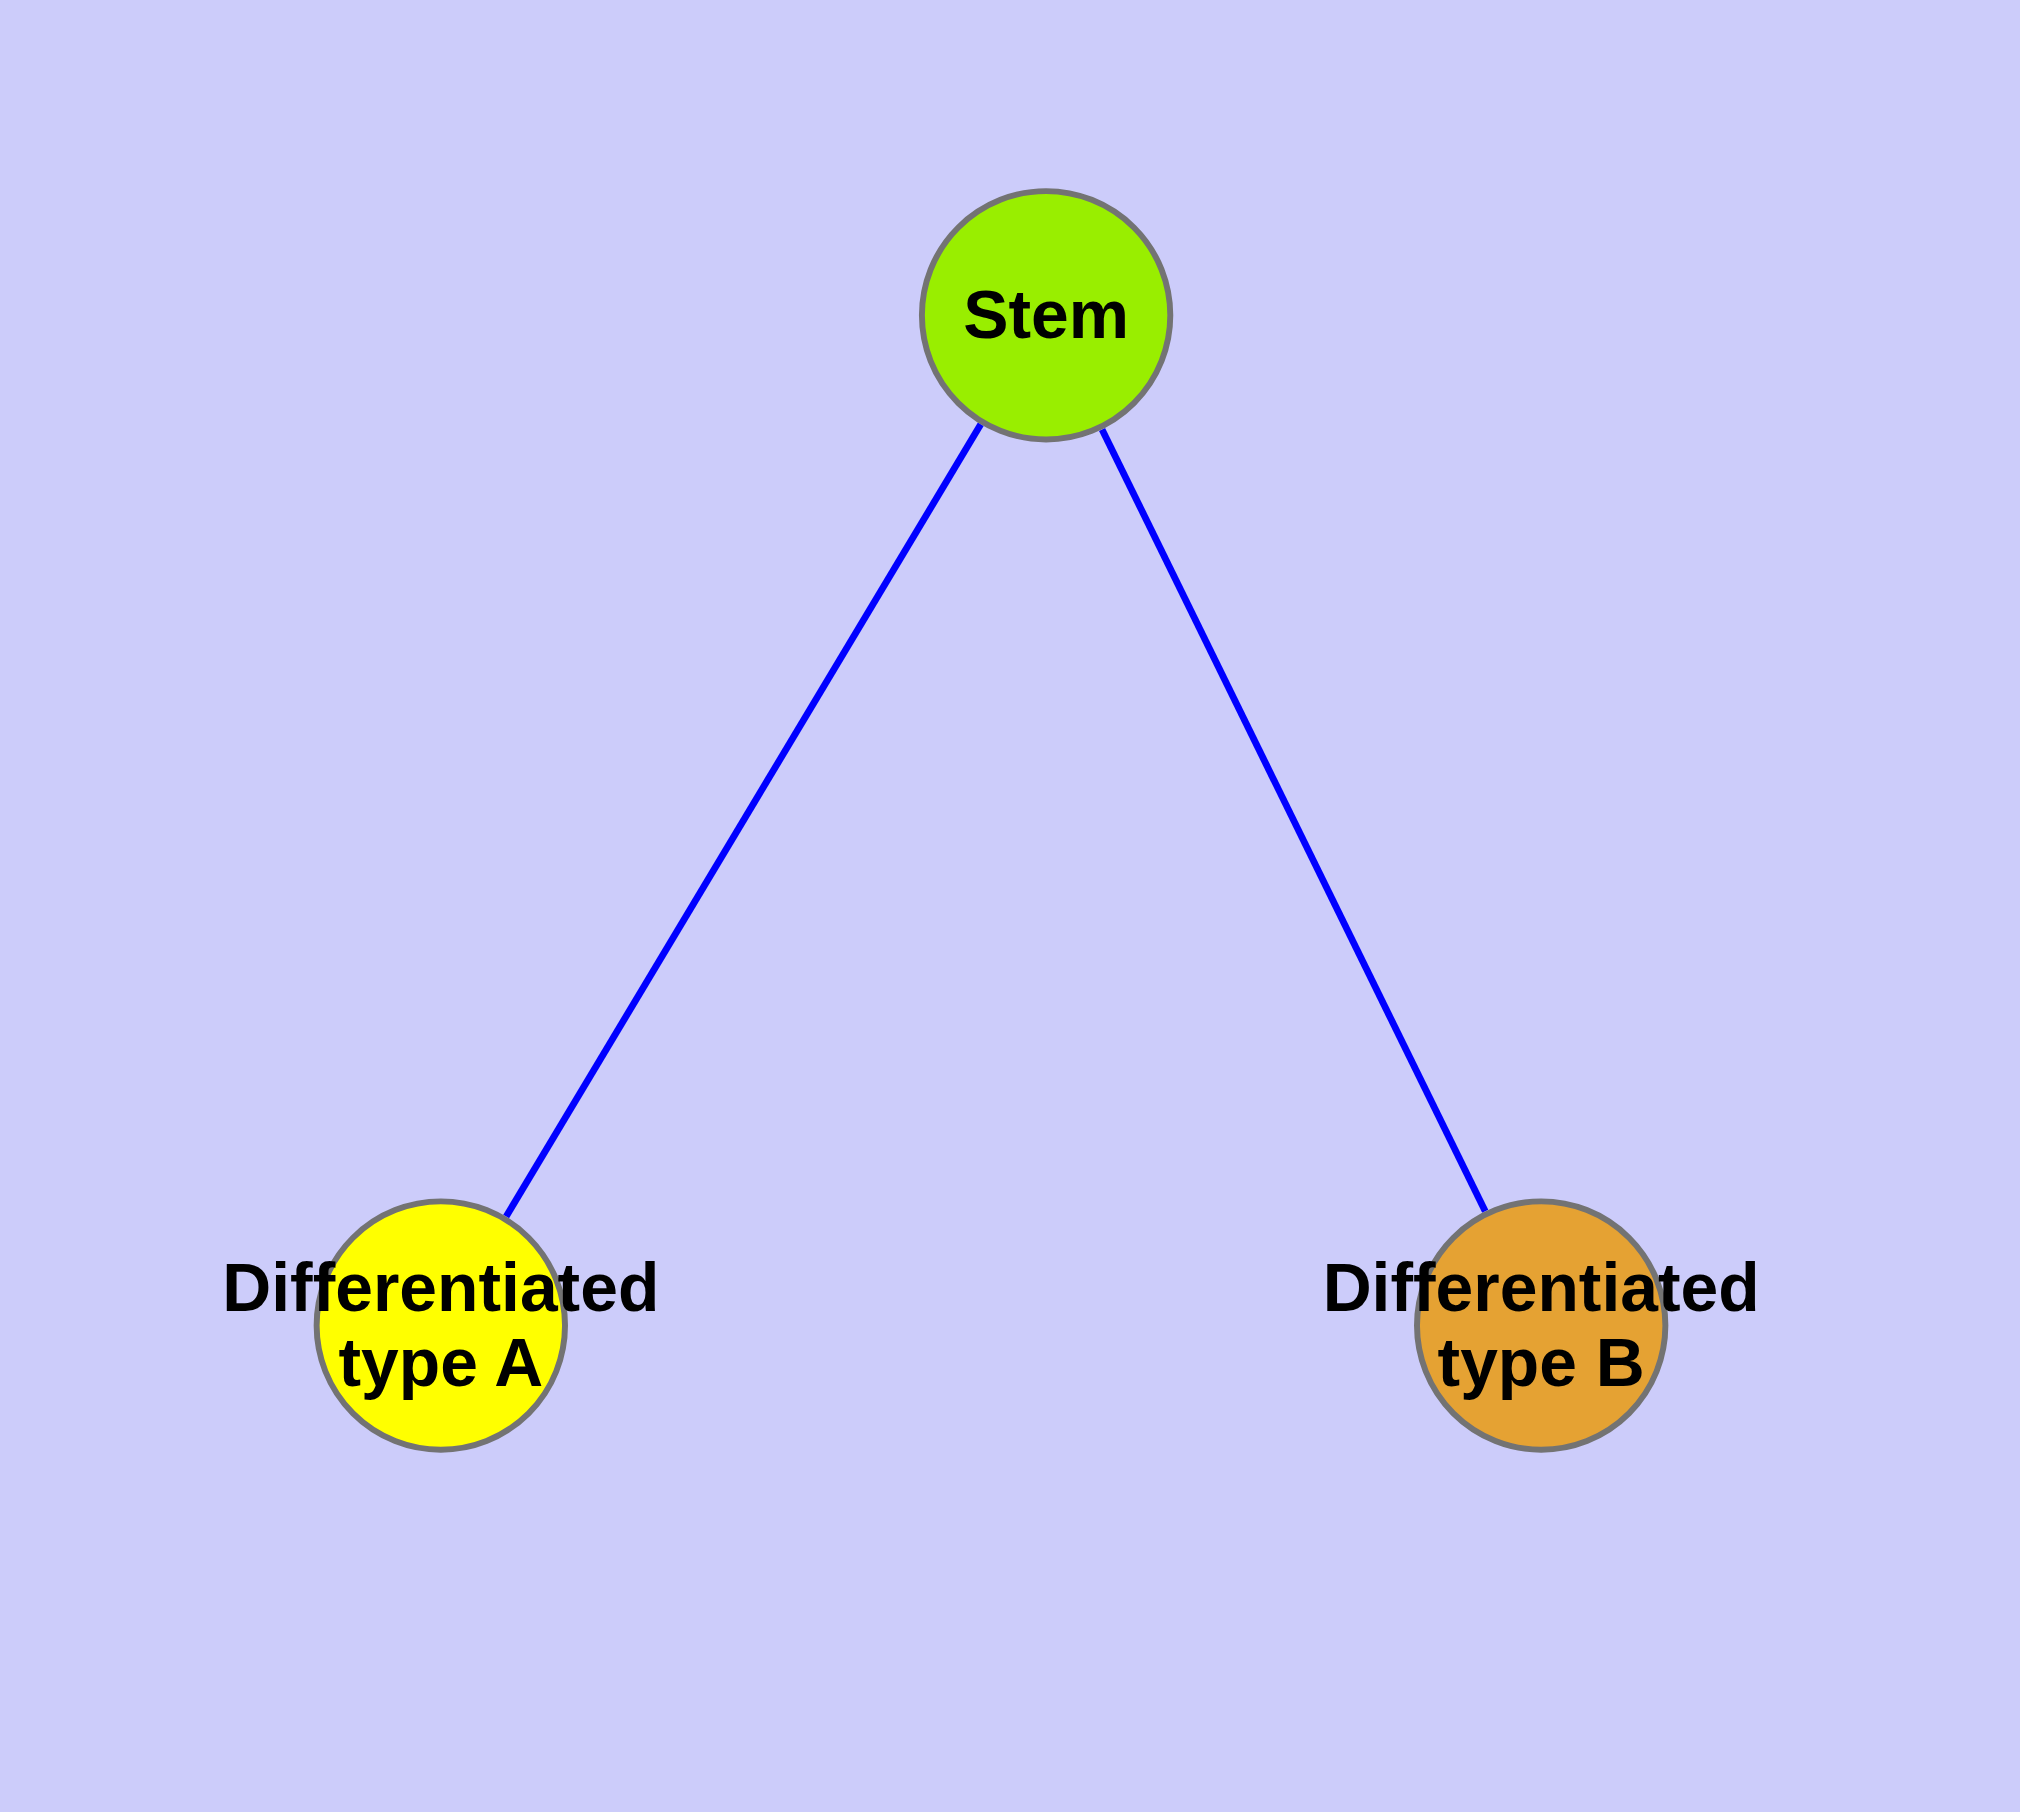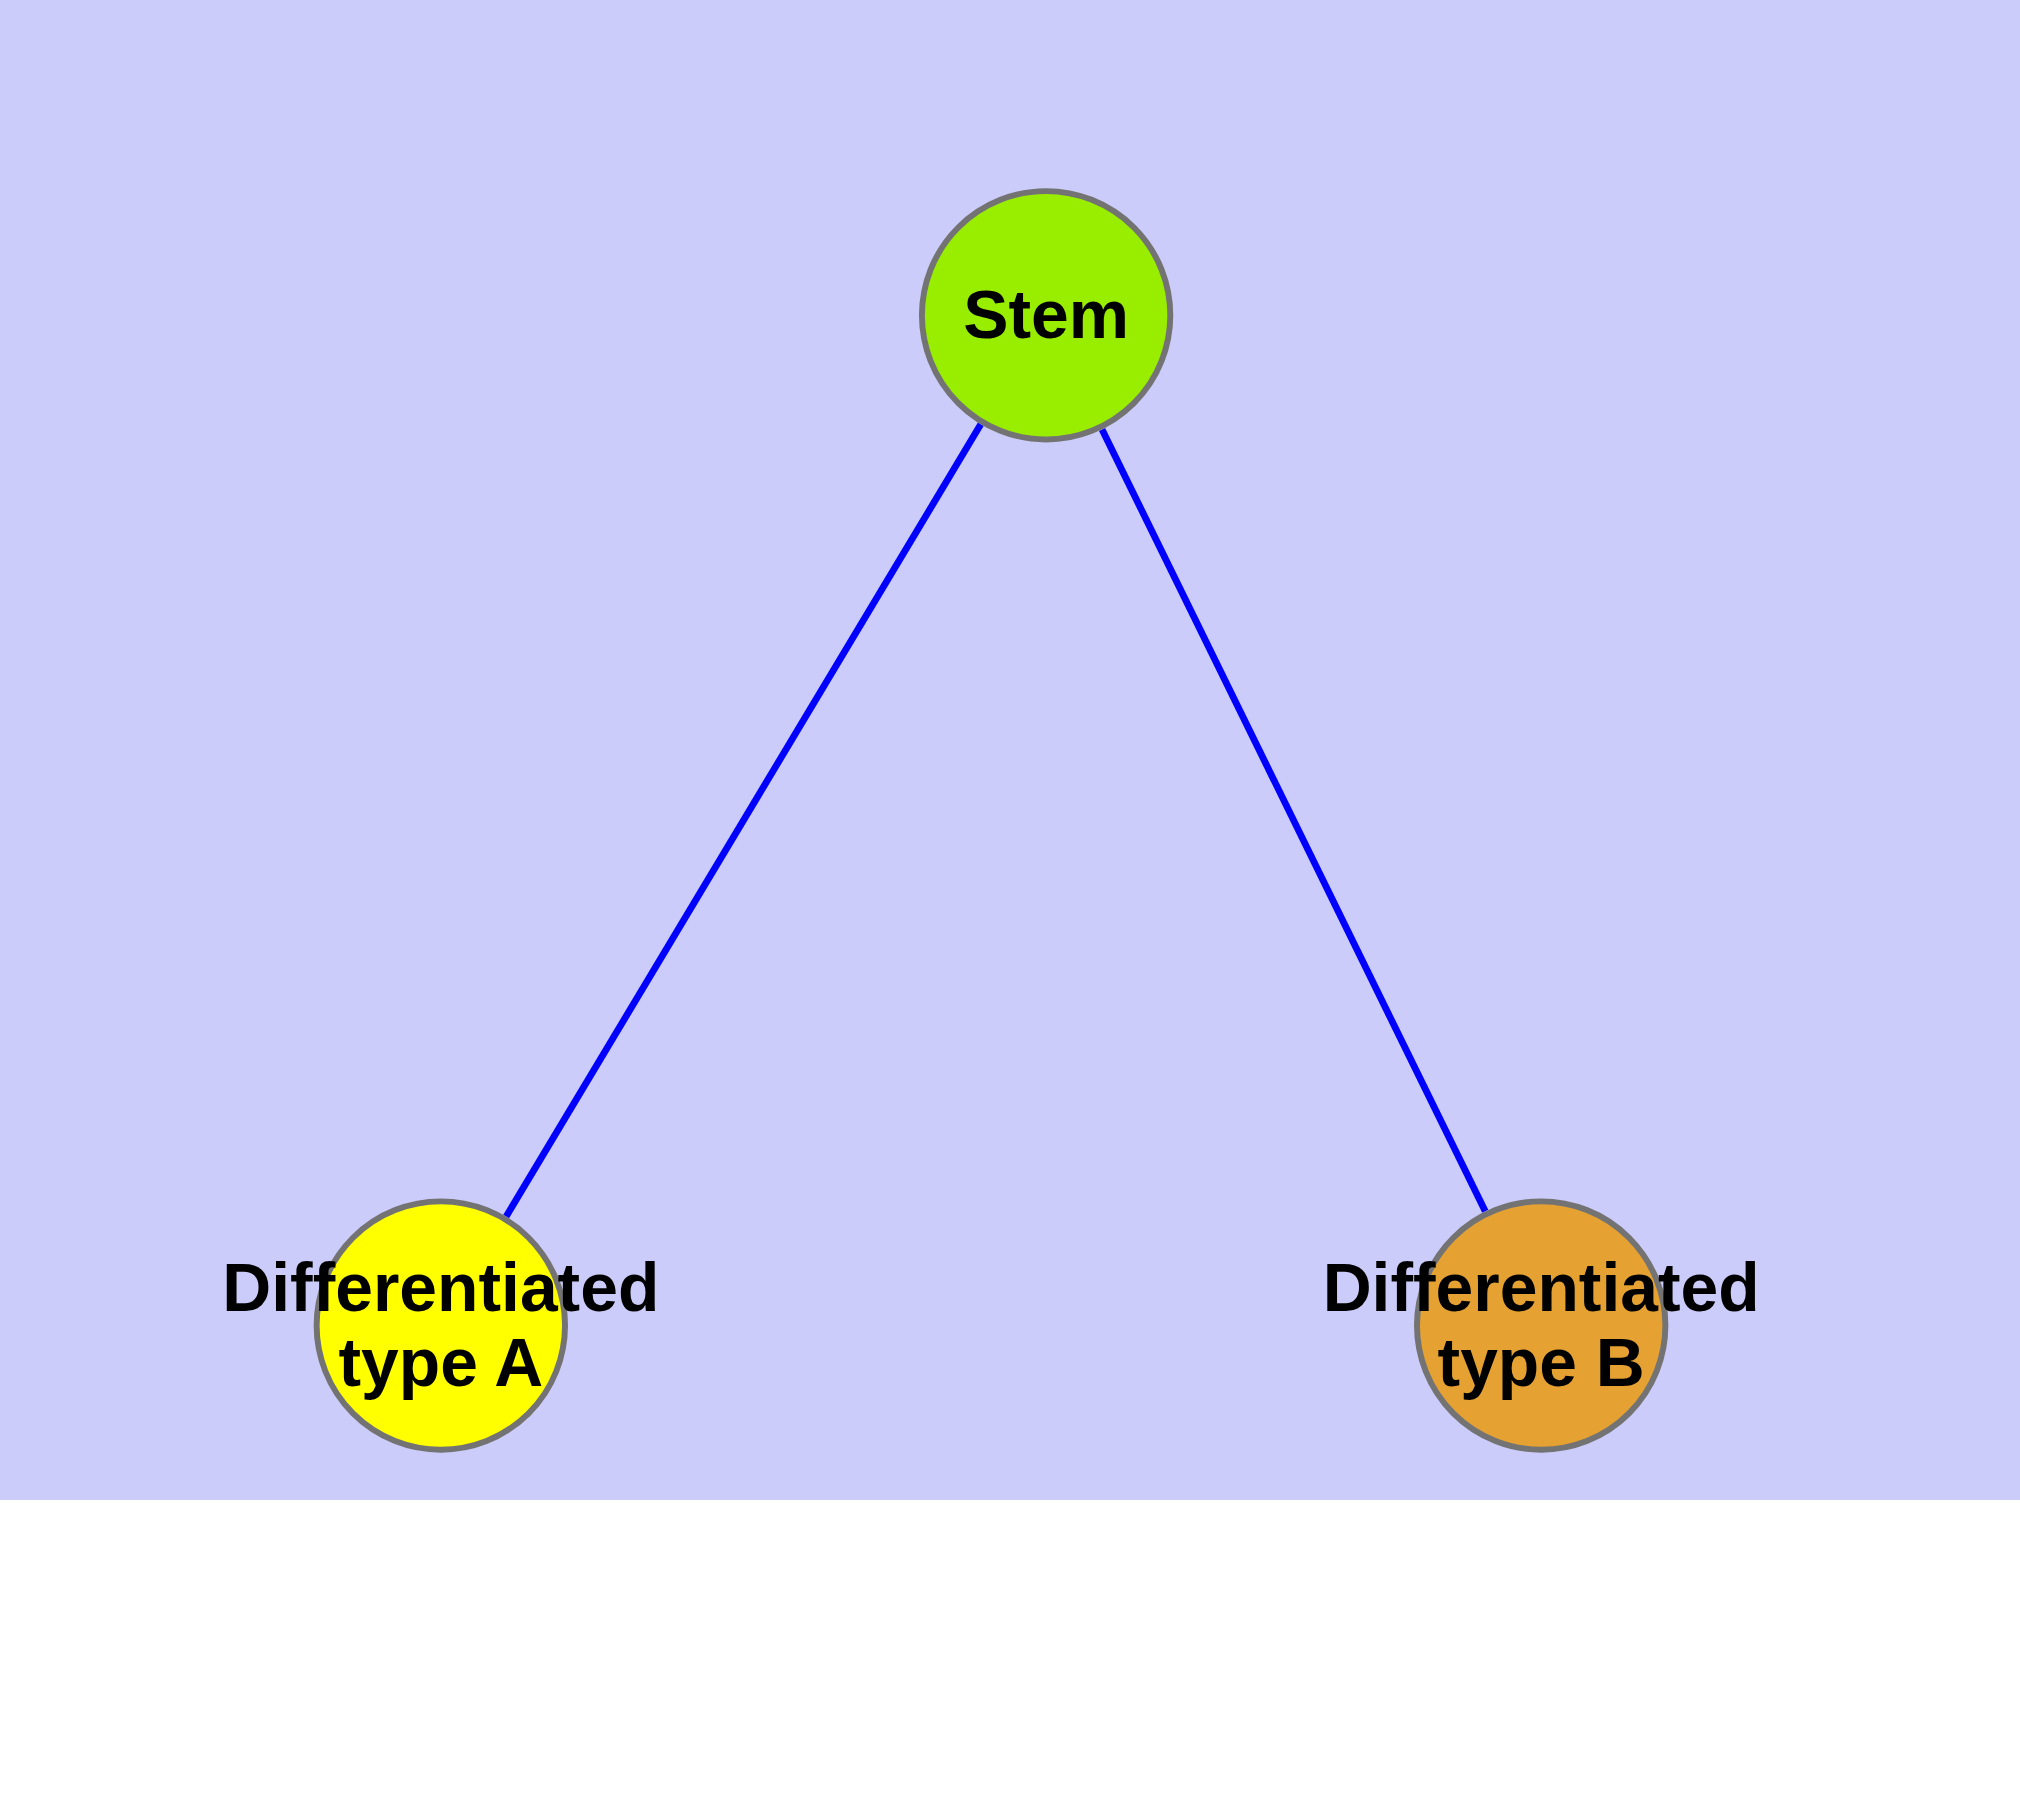--- a/index.html
+++ b/index.html
@@ -26,21 +26,21 @@
   .node-label {
     font-weight: bold;
     fill: #000000;
     text-anchor: middle;
     font-family: "Liberation Sans", "DejaVu Sans", sans-serif;
   }
 </style>
 </head>
 <body>
 
-<div id="canvas" style="width: 2021px; height: 1500px; background: rgb(204, 204, 250);">
+<div id="canvas" style="width: 2021px; height: 1812px; background: rgb(204, 204, 250);">
   <svg id="graph-svg" viewBox="0 0 2384 2138" preserveAspectRatio="none" xmlns="http://www.w3.org/2000/svg" style="width: 2021px; height: 1812px;">
 
     <rect id="bg-rect" x="0" y="0" width="2384" height="2138" fill="#ccccfa"></rect>
 
     <g id="edges-layer">
         <line x1="1156.9209112943256" y1="500.6810556542912" x2="597.0790887056744" y2="1435.3189443457088" stroke="#0000ff" stroke-width="8" stroke-linecap="butt"></line>
         <line x1="1299.9949970035236" y1="506.70211717157565" x2="1752.0050029964764" y2="1429.2978828284242" stroke="#0000ff" stroke-width="8" stroke-linecap="butt"></line>
       </g>
     <g id="nodes-layer">
         <circle cx="1234" cy="372" r="146.5" fill="#99ee00" stroke="#737373" stroke-width="7"></circle>

